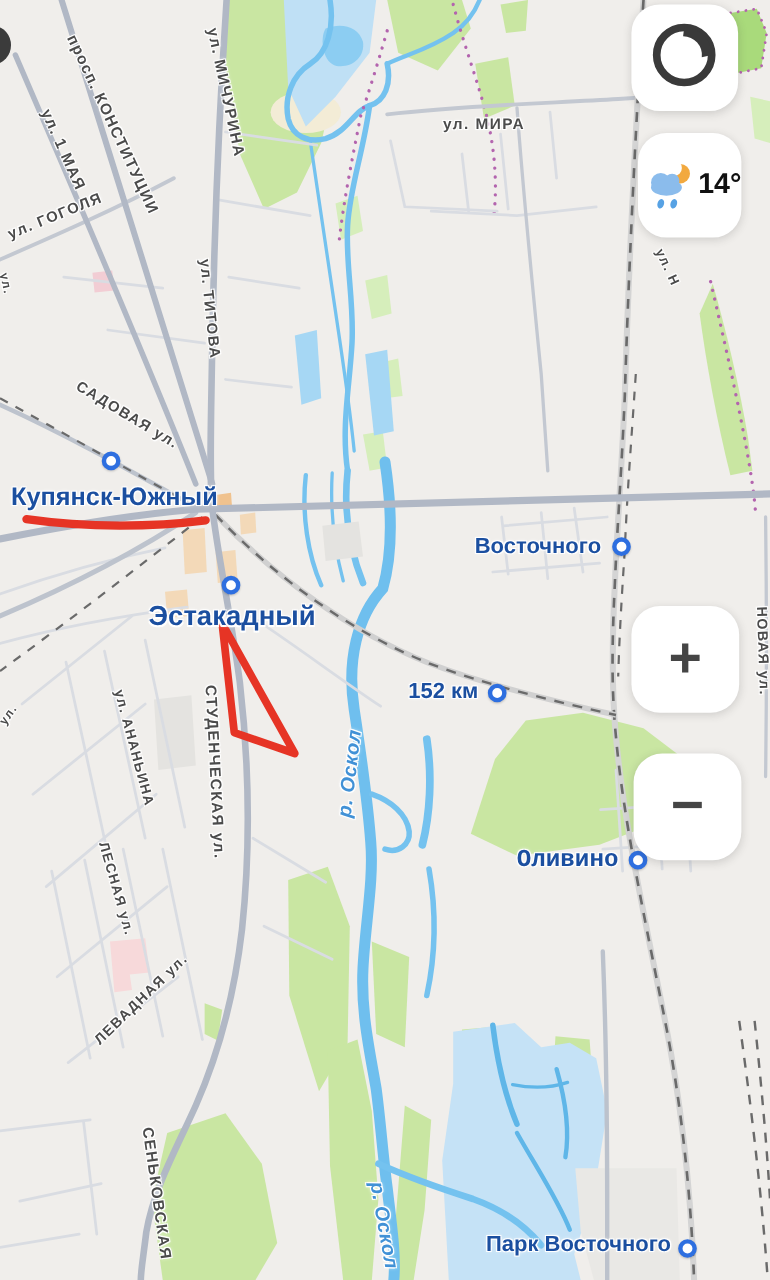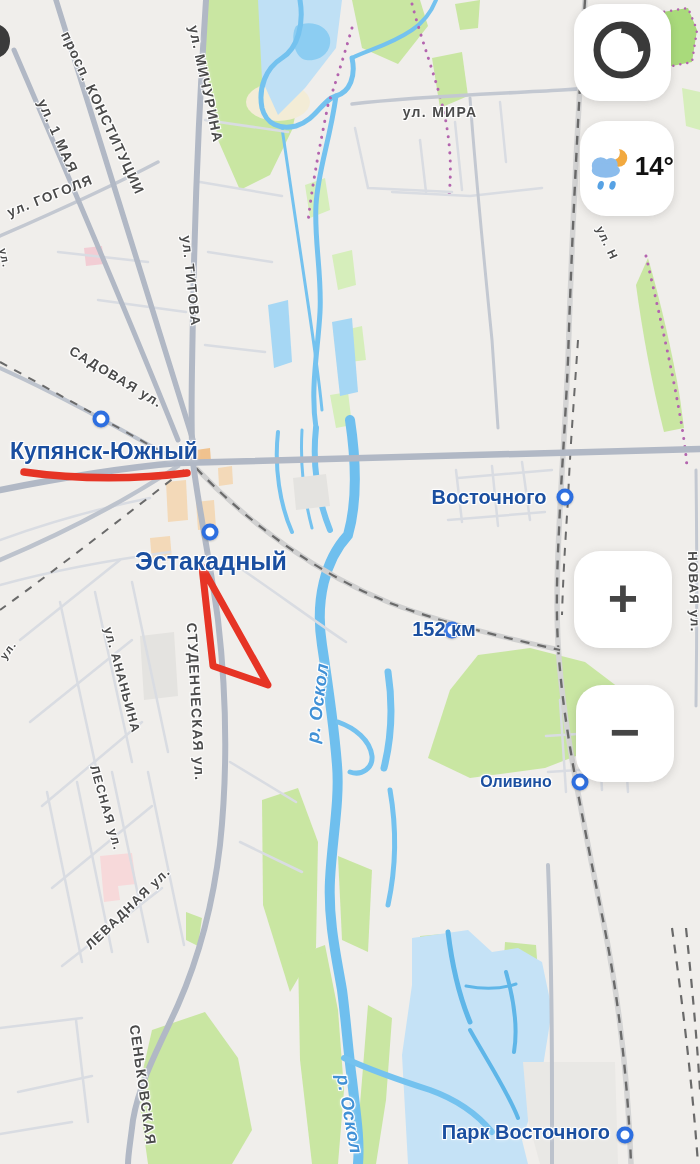--- a/index.html
+++ b/index.html
@@ -220,23 +220,23 @@
       <div class="map-label street" style="left: 5px; top: 258px; font-size: 11px; transform: translate(-50%, -50%) rotate(78deg);">ул.</div>
       <div class="map-label water" style="left: 318px; top: 703px; transform: translate(-50%, -50%) rotate(-83deg);">р. Оскол</div>
       <div class="map-label water" style="left: 349px; top: 1114px; transform: translate(-50%, -50%) rotate(80deg);">р. Оскол</div>
       <div class="marker" style="left: 101px; top: 419px; pointer-events: auto;"></div>
       <div class="map-label place" style="left: 104px; top: 451px; font-size: 23px; transform: translate(-50%, -50%); pointer-events: auto;">Купянск-Южный</div>
       <div class="marker" style="left: 210px; top: 532px; pointer-events: auto;"></div>
       <div class="map-label place" style="left: 211px; top: 561px; font-size: 25px; transform: translate(-50%, -50%); pointer-events: auto;">Эстакадный</div>
       <div class="marker" style="left: 565px; top: 497px; pointer-events: auto;"></div>
       <div class="map-label place" style="left: 489px; top: 497px; font-size: 20px; transform: translate(-50%, -50%); pointer-events: auto;">Восточного</div>
       <div class="marker" style="left: 452px; top: 630px; pointer-events: auto;"></div>
-      <div class="map-label place" style="left: 403px; top: 629px; font-size: 20px; transform: translate(-50%, -50%); pointer-events: auto; margin-left: 41px;">152 км</div>
+      <div class="map-label place" style="left: 403px; top: 629px; font-size: 20px; transform: translate(-50%, -50%); pointer-events: auto;">152 км</div>
       <div class="marker" style="left: 580px; top: 782px; pointer-events: auto;"></div>
-      <div class="map-label place" style="left: 516px; top: 782px; font-size: 16px; transform: translate(-50%, -50%); pointer-events: auto;">Оливино</div>
+      <div class="map-label place" style="left: 516px; top: 782px; font-size: 22px; transform: translate(-50%, -50%); pointer-events: auto; font-family: Liberation Mono, monospace;">Оливино</div>
       <div class="marker" style="left: 625px; top: 1135px; pointer-events: auto;"></div>
       <div class="map-label place" style="left: 610px; top: 1132px; font-size: 20px; text-align: right; transform: translate(-100%, -50%); pointer-events: auto;">
         <div>Парк Восточного</div>
       </div>
     </div>
 
 <div class="ctl layers">
   <svg width="97" height="97" viewBox="0 0 97 97">
     <circle cx="48" cy="46" r="25" fill="#fff" stroke="#3a3a3a" stroke-width="7"></circle>
     <path d="M48,21 A25,25 0 0 1 73,46 L64,48 A17,17 0 0 0 47,29 Z" fill="#3a3a3a"></path>

